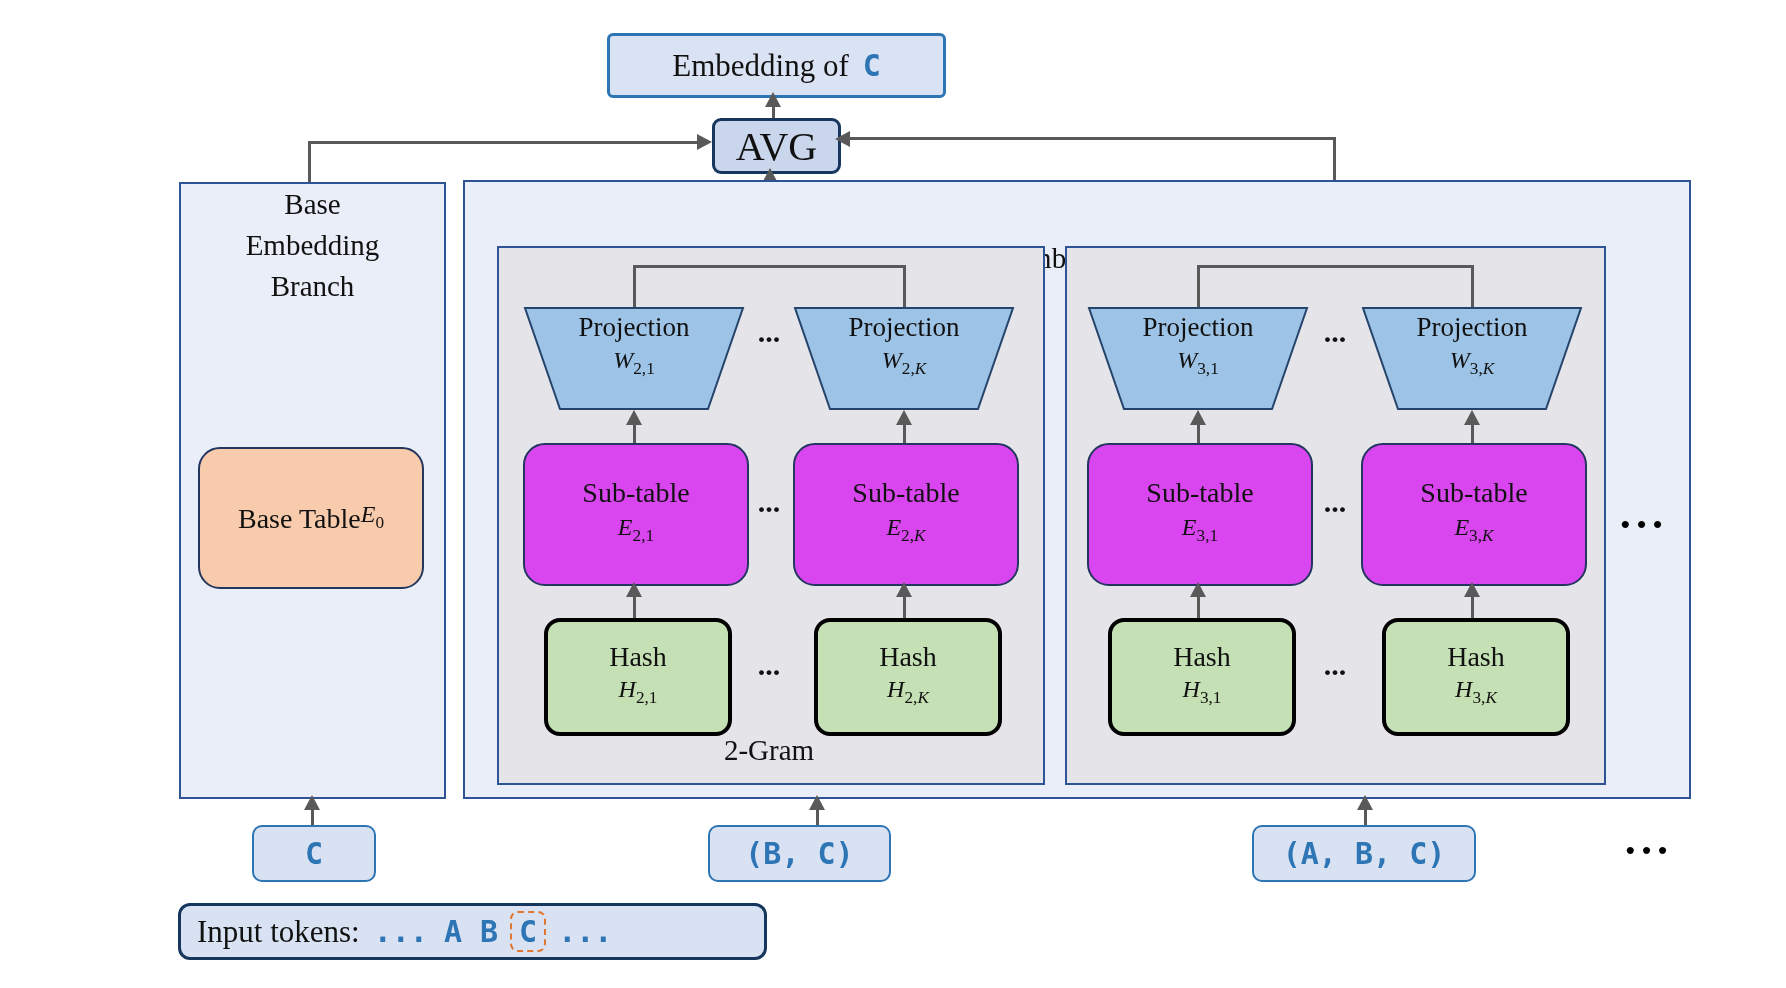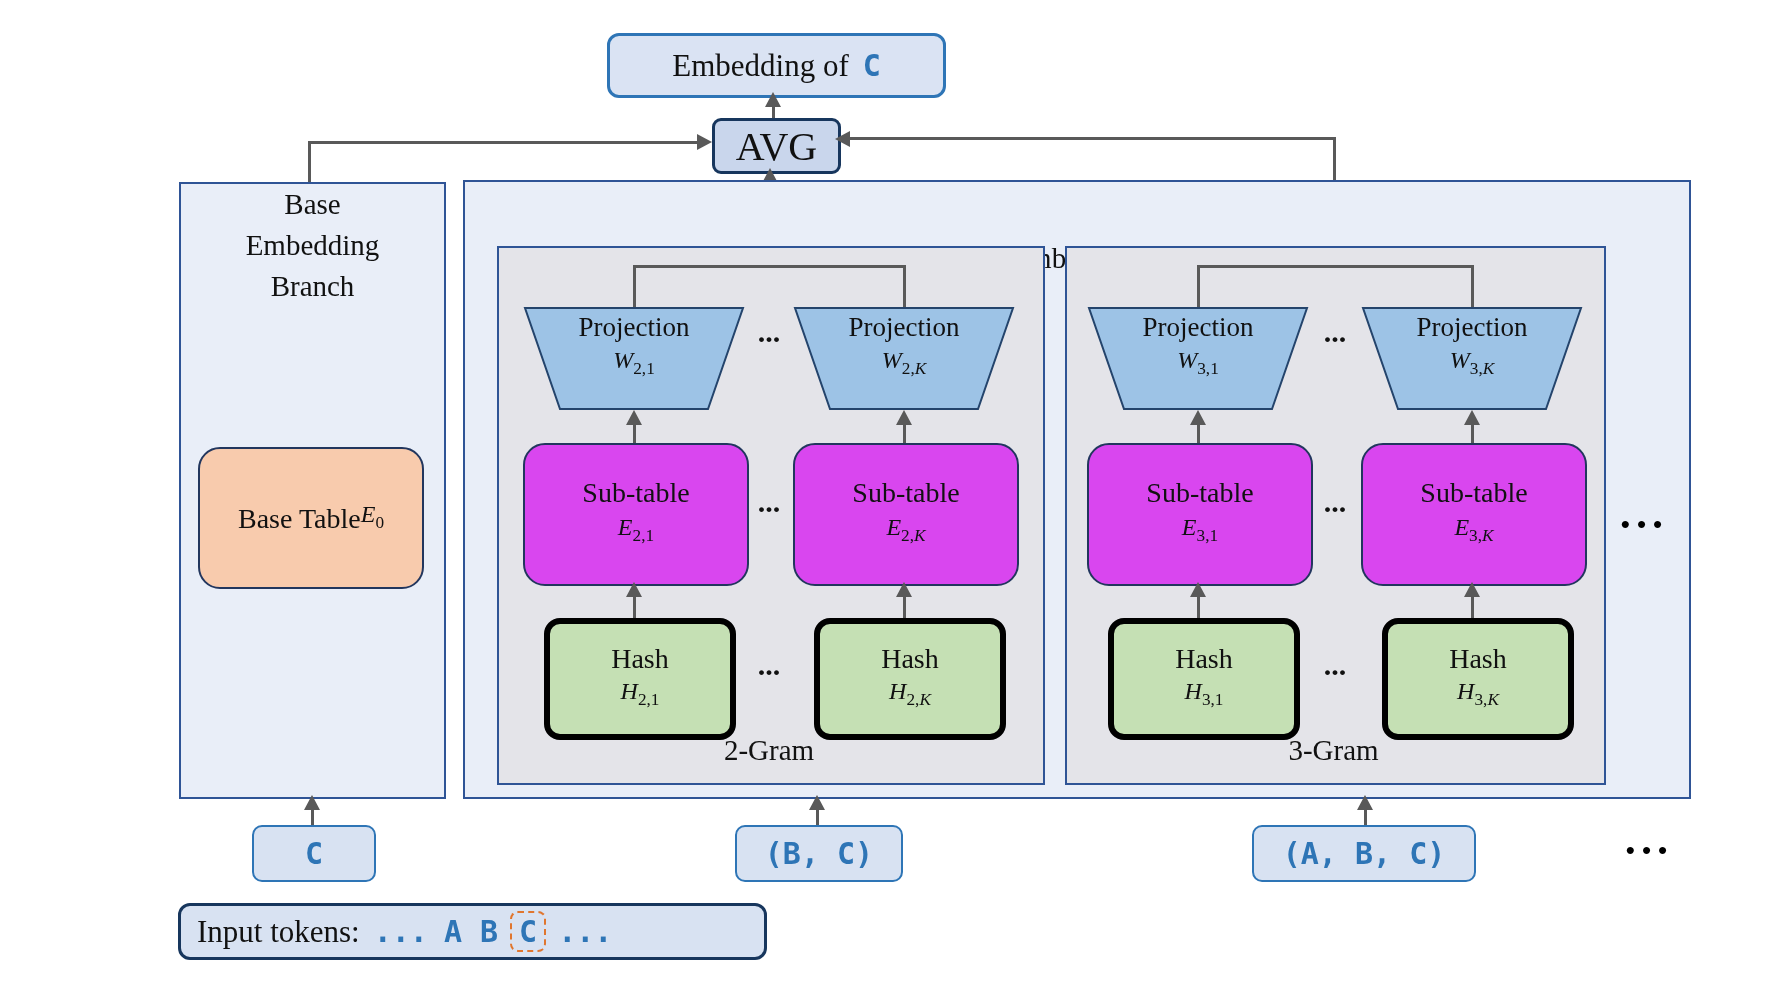--- a/index.html
+++ b/index.html
@@ -7,37 +7,37 @@
         font-family:"Liberation Serif",serif;color:#111;}
   .abs{position:absolute;}
   .line{position:absolute;background:#595959;}
   .tri{position:absolute;width:0;height:0;}
   .tri-up{border-left:8px solid transparent;border-right:8px solid transparent;border-bottom:15px solid #595959;}
   .tri-right{border-top:8px solid transparent;border-bottom:8px solid transparent;border-left:15px solid #595959;}
   .tri-left{border-top:8px solid transparent;border-bottom:8px solid transparent;border-right:15px solid #595959;}
   .mono{font-family:"DejaVu Sans Mono",monospace;font-weight:bold;color:#2e75b6;}
   .center{display:flex;align-items:center;justify-content:center;text-align:center;}
 
-  .out-box{border:3px solid #2e75b6;border-radius:12px;background:#dae3f3;font-size:31px;}
+  .out-box{border:3px solid #2e75b6;border-radius:6px;background:#dae3f3;font-size:31px;}
   .avg-box{border:3px solid #17365d;border-radius:9px;background:#c9d6ec;font-size:40px;}
   .branch{border:2px solid #2f5496;background:#e9eef8;}
   .gram{border:2px solid #2f5496;background:#e4e4e9;}
   .branch-title{font-size:29px;text-align:center;line-height:41px;}
   .gram-label{font-size:29px;text-align:center;}
 
   .trap{width:222px;height:103px;}
   .trap svg{position:absolute;left:0;top:0;}
   .trap-text{position:absolute;left:0;top:4px;width:100%;text-align:center;font-size:27px;line-height:33px;}
   .math{font-size:24px;}
   .math i{font-family:"Liberation Serif",serif;}
   .math sub{font-size:0.72em;}
 
   .subt{width:222px;height:139px;border:2px solid #22365e;border-radius:22px;background:#d946ef;
         font-size:28px;line-height:34px;flex-direction:column;}
-  .hashb{width:180px;height:110px;border:6px solid #000000;border-radius:16px;background:#c5e0b4;
+  .hashb{width:180px;height:110px;border:4px solid #000000;border-radius:16px;background:#c5e0b4;
         font-size:28px;line-height:33px;flex-direction:column;}
   .basetab{width:222px;height:138px;border:2px solid #22365e;border-radius:22px;background:#f8cbad;
         font-size:28px;line-height:35px;flex-direction:row;}
 
   .chip{height:57px;border:2px solid #2e75b6;border-radius:10px;background:#d8e2f2;
         font-size:30px;box-sizing:border-box;}
   .dots-sm{font-size:30px;font-weight:600;text-align:center;color:#111;}
   .dots-big{font-size:26px;font-weight:bold;letter-spacing:7px;text-align:center;color:#000;}
 
   .inbar{border:3px solid #17365d;border-radius:12px;background:#d8e2f2;box-sizing:border-box;
@@ -84,21 +84,20 @@
     <div>Base Table</div>
     <div class="math"><i>E</i><sub><span>0</span><i></i></sub></div>
   </div>
 
   <div class="abs branch" style="left:463px;top:180px;width:1224px;height:615px;"></div>
   <div class="abs branch-title" style="left:463px;top:238px;width:1224px;">N-gram Embedding Branch</div>
 
   <div class="abs gram" style="left:497px;top:246px;width:544px;height:535px;"></div>
   <div class="abs gram" style="left:1065px;top:246px;width:537px;height:535px;"></div>
   <div class="abs gram-label" style="left:497px;top:734px;width:544px;">2-Gram</div>
-  <div class="abs gram-label" style="left:1065px;top:734px;width:537px;">3-Gram</div>
 
   <div class="line" style="left:633px;top:265px;width:273px;height:3px;"></div>
   <div class="line" style="left:633px;top:265px;width:3px;height:44px;"></div>
   <div class="line" style="left:903px;top:265px;width:3px;height:44px;"></div>
 
   <div class="line" style="left:1197px;top:265px;width:277px;height:3px;"></div>
   <div class="line" style="left:1197px;top:265px;width:3px;height:44px;"></div>
   <div class="line" style="left:1471px;top:265px;width:3px;height:44px;"></div>
 
   <div class="abs trap" style="left:523px;top:307px;">
@@ -195,21 +194,21 @@
   <div class="abs dots-sm" style="left:749px;top:648px;width:40px;">...</div>
   <div class="abs dots-sm" style="left:1315px;top:315px;width:40px;">...</div>
   <div class="abs dots-sm" style="left:1315px;top:485px;width:40px;">...</div>
   <div class="abs dots-sm" style="left:1315px;top:648px;width:40px;">...</div>
 
   <div class="abs dots-big" style="left:1595px;top:510px;width:100px;">•••</div>
 
   <div class="abs chip mono center" style="left:252px;top:825px;width:124px;">
       <span>C</span>
     </div>
-  <div class="abs chip mono center" style="left:735px;top:825px;width:168px;">
+  <div class="abs chip mono center" style="left:708px;top:825px;width:183px;">
       <span>(B, C)</span>
     </div>
   <div class="abs chip mono center" style="left:1252px;top:825px;width:224px;">
       <span>(A, B, C)</span>
     </div>
   <div class="abs dots-big" style="left:1600px;top:836px;width:100px;">•••</div>
 
   <div class="tri tri-up" style="left:304px;top:795px;"></div>
   <div class="line" style="left:311px;top:809px;width:3px;height:16px;"></div>
   <div class="tri tri-up" style="left:809px;top:795px;"></div>

